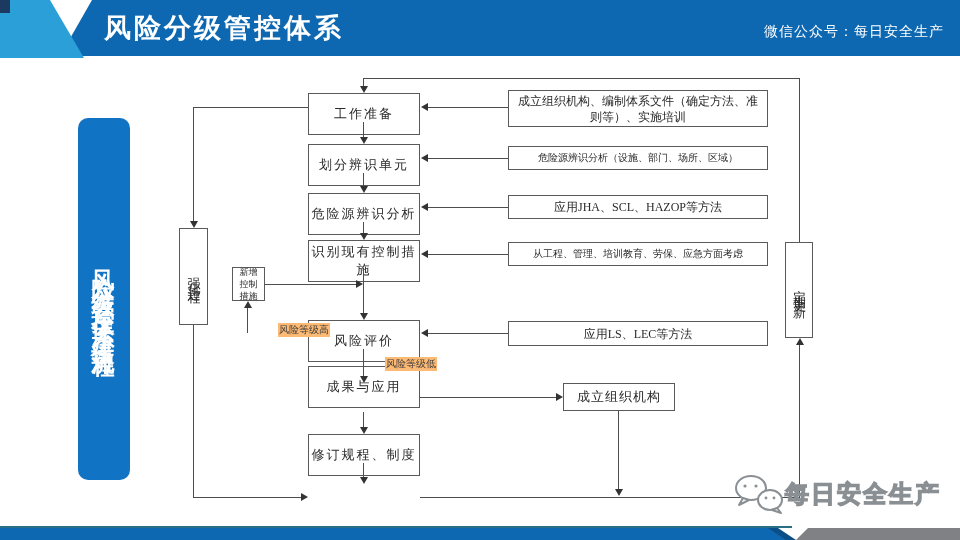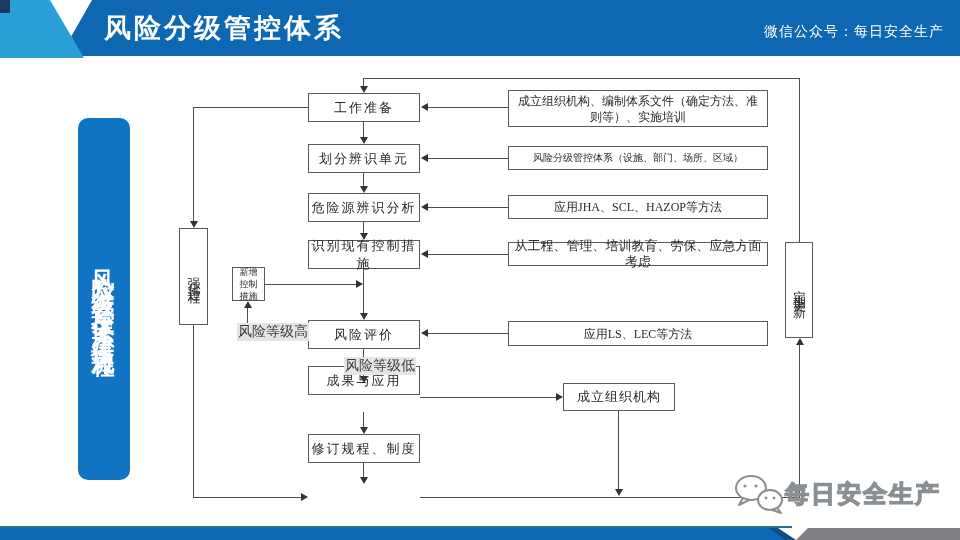--- a/index.html
+++ b/index.html
@@ -17,26 +17,26 @@
              font-size:14px;letter-spacing:1px;}
   
   .side-banner{position:absolute;left:78px;top:118px;width:52px;height:362px;background:#1173c4;
                border-radius:10px;color:#fff;font-weight:bold;font-size:23px;
                writing-mode:vertical-rl;text-orientation:upright;letter-spacing:8px;
                display:flex;align-items:center;justify-content:center;}
   
   .fbox{position:absolute;background:#fff;border:1px solid #5a5a5a;color:#2a2a2a;
         display:flex;align-items:center;justify-content:center;text-align:center;
         font-family:"Liberation Serif","DejaVu Serif",serif;box-sizing:border-box;}
-  .mainbox{left:308px;width:112px;height:29px;font-size:13px;letter-spacing:2px;}
+  .mainbox{left:308px;width:112px;height:42px;font-size:13px;letter-spacing:2px;}
   .infobox{left:508px;width:260px;font-size:11px;line-height:16px;padding:1px 4px;}
   .vbox{writing-mode:vertical-rl;text-orientation:upright;font-size:13px;letter-spacing:5px;}
   .smallbox{font-size:9px;line-height:12px;padding:2px 3px;}
-  .flabel{position:absolute;font-size:14px;color:#3a3a3a;background:#e5e5e5;
-          font-family:"Liberation Serif","DejaVu Serif",serif;z-index:3;padding:0 1px;}
+  .flabel{position:absolute;font-size:10px;color:#3a3a3a;background:#fdba74;
+          font-family:"Liberation Serif","DejaVu Serif",serif;z-index:3;padding:0 1px;margin-left:41px;}
   .hl,.vl{position:absolute;background:#4d4d4d;z-index:1;}
   .hl{height:1px;}
   .vl{width:1px;}
   .arr{position:absolute;width:0;height:0;z-index:2;}
   .a-d{border-left:4px solid transparent;border-right:4px solid transparent;border-top:7px solid #333;}
   .a-u{border-left:4px solid transparent;border-right:4px solid transparent;border-bottom:7px solid #333;}
   .a-l{border-top:4px solid transparent;border-bottom:4px solid transparent;border-right:7px solid #333;}
   .a-r{border-top:4px solid transparent;border-bottom:4px solid transparent;border-left:7px solid #333;}
   
   .logo{position:absolute;left:733px;top:470px;width:220px;height:48px;z-index:4;display:flex;align-items:center;}
@@ -119,23 +119,23 @@
 
   <div class="fbox mainbox" style="top:93px">工作准备</div>
   <div class="fbox mainbox" style="top:144px">划分辨识单元</div>
   <div class="fbox mainbox" style="top:193px">危险源辨识分析</div>
   <div class="fbox mainbox" style="top:240px">识别现有控制措施</div>
   <div class="fbox mainbox" style="top:320px">风险评价</div>
   <div class="fbox mainbox" style="top:366px">成果与应用</div>
   <div class="fbox mainbox" style="top:434px">修订规程、制度</div>
 
   <div class="fbox infobox" style="top:90px;height:37px;font-size:12px">成立组织机构、编制体系文件（确定方法、准则等）、实施培训</div>
-  <div class="fbox infobox" style="top:146px;height:24px;font-size:10px">风险分级管控体系（设施、部门、场所、区域）</div>
+  <div class="fbox infobox" style="top:146px;height:24px;font-size:10px">危险源辨识分析（设施、部门、场所、区域）</div>
   <div class="fbox infobox" style="top:195px;height:24px;font-size:12px">应用JHA、SCL、HAZOP等方法</div>
-  <div class="fbox infobox" style="top:242px;height:24px;font-size:13px">从工程、管理、培训教育、劳保、应急方面考虑</div>
+  <div class="fbox infobox" style="top:242px;height:24px;font-size:10px">从工程、管理、培训教育、劳保、应急方面考虑</div>
   <div class="fbox infobox" style="top:321px;height:25px;font-size:12px">应用LS、LEC等方法</div>
 
   <div class="fbox" style="left:563px;top:383px;width:112px;height:28px;font-size:13px;letter-spacing:1px">成立组织机构</div>
 
   <div class="fbox vbox" style="left:179px;top:228px;width:29px;height:97px">强化过程</div>
   <div class="fbox vbox" style="left:785px;top:242px;width:28px;height:96px">定期更新</div>
   <div class="fbox smallbox" style="left:232px;top:267px;width:33px;height:34px">新增控制措施</div>
 
   <div class="flabel" style="left:237px;top:323px">风险等级高</div>
   <div class="flabel" style="left:344px;top:357px">风险等级低</div>

